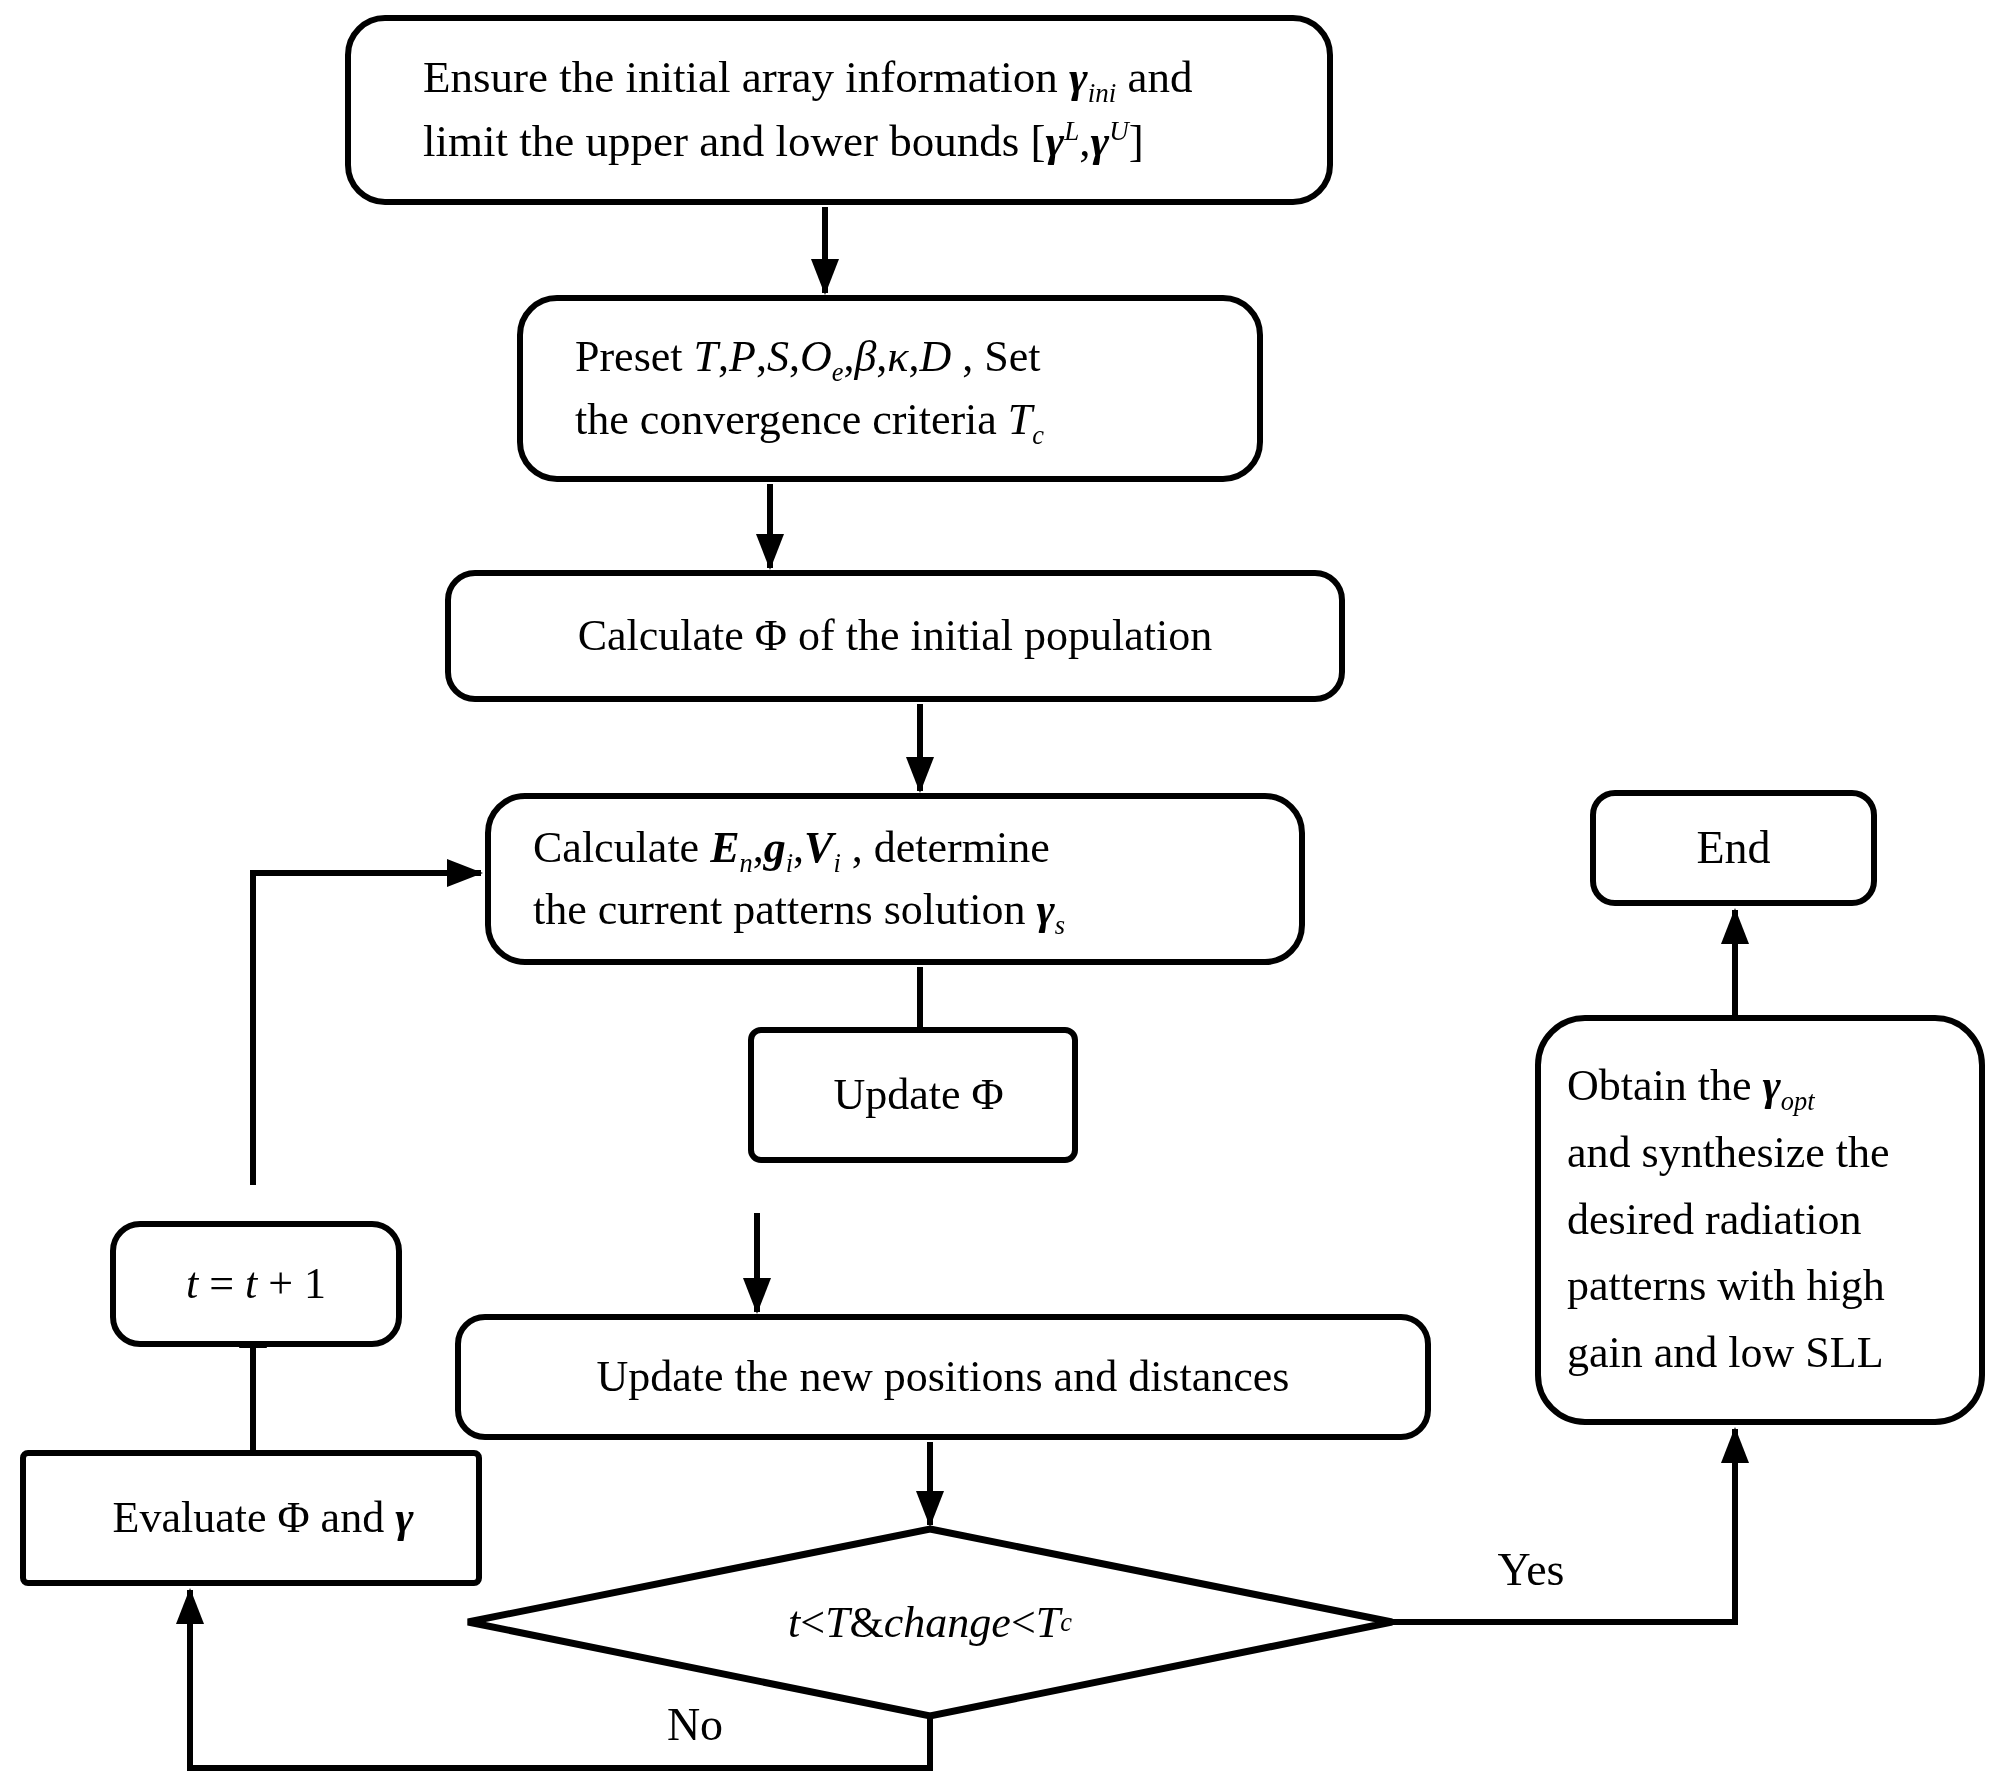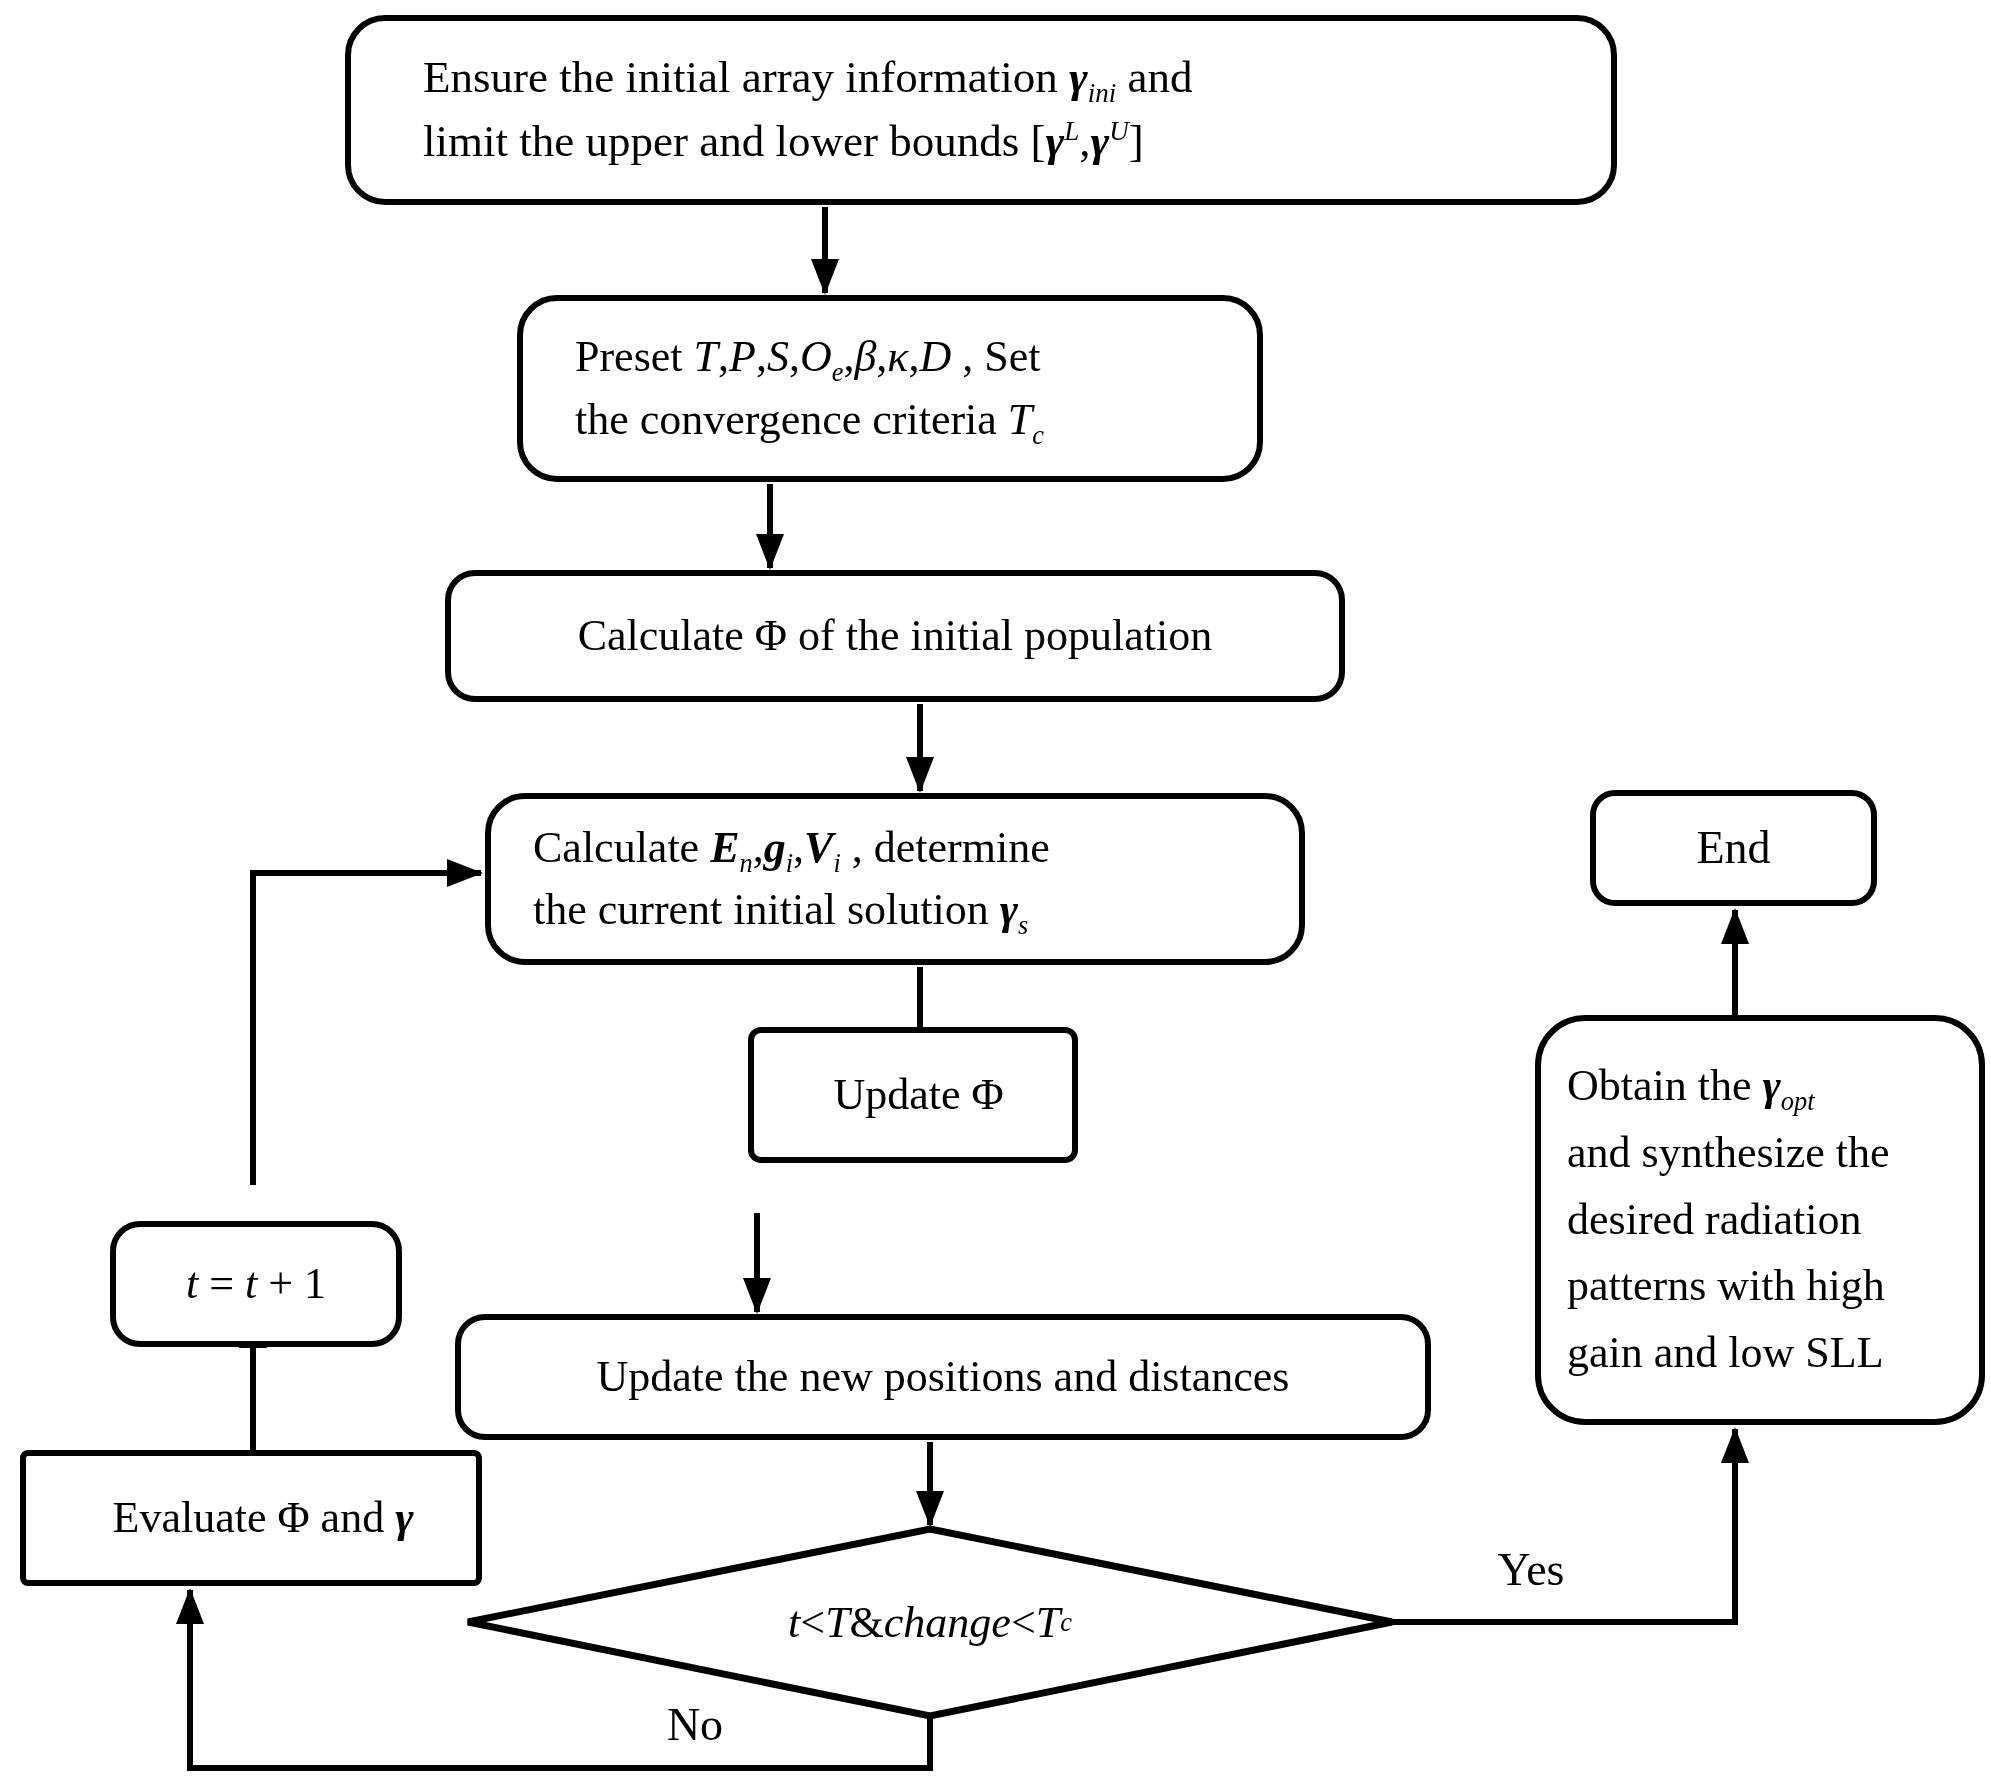--- a/index.html
+++ b/index.html
@@ -25,21 +25,21 @@
     white-space:nowrap;
   }
   .node .nline{display:block;}
   .center{align-items:center;text-align:center;}
   .left{align-items:flex-start;text-align:left;}
   .i{font-style:italic;}
   .bi{font-style:italic;font-weight:bold;}
   .sub{font-size:60%;vertical-align:sub;line-height:0;}
   .sup{font-size:60%;vertical-align:super;line-height:0;}
 
-  #node-ensure    {left:345px;top:15px;  width:1272px;height:190px;border-radius:40px;padding-left:72px;font-size:45px;}
+  #node-ensure    {left:345px;top:15px;  width:988px;height:190px;border-radius:40px;padding-left:72px;font-size:45px;}
   #node-preset    {left:517px;top:295px; width:746px; height:187px;border-radius:40px;padding-left:52px;}
   #node-calc-phi  {left:445px;top:570px; width:900px; height:132px;border-radius:30px;}
   #node-calc-env  {left:485px;top:793px; width:820px; height:172px;border-radius:40px;padding-left:42px;}
   #node-update-phi{left:748px;top:1027px;width:330px; height:136px;border-radius:13px;padding-left:11px;}
   #node-update-pos{left:455px;top:1314px;width:976px; height:126px;border-radius:30px;}
   #node-evaluate  {left:20px; top:1450px;width:462px; height:136px;border-radius:8px;padding-left:24px;}
   #node-increment {left:110px;top:1221px;width:292px; height:126px;border-radius:30px;}
   #node-end       {left:1590px;top:790px;width:287px; height:116px;border-radius:25px;font-size:46px;}
   #node-obtain    {left:1523px;top:1015px;width:450px;height:410px;border-radius:50px;padding-left:26px;line-height:1.52;margin-left:12px;}
 
@@ -97,21 +97,21 @@
     <div class="nline"><span>Preset </span><span class="i">T</span><span>,</span><span class="i">P</span><span>,</span><span class="i">S</span><span>,</span><span class="i">O</span><span class="i sub">e</span><span>,</span><span class="i">β</span><span>,</span><span class="i">κ</span><span>,</span><span class="i">D</span><span> , Set</span></div>
     <div class="nline"><span>the convergence criteria </span><span class="i">T</span><span class="i sub">c</span></div>
   </div>
 
   <div class="node center" id="node-calc-phi">
     <div class="nline"><span>Calculate Φ of the initial population</span></div>
   </div>
 
   <div class="node left" id="node-calc-env">
     <div class="nline"><span>Calculate </span><span class="bi">E</span><span class="i sub">n</span><span>,</span><span class="bi">g</span><span class="i sub">i</span><span>,</span><span class="bi">V</span><span class="i sub">i</span><span> , determine</span></div>
-    <div class="nline"><span>the current initial solution </span><span class="bi">γ</span><span class="i sub">s</span></div>
+    <div class="nline"><span>the current patterns solution </span><span class="bi">γ</span><span class="i sub">s</span></div>
   </div>
 
   <div class="node center" id="node-update-phi">
     <div class="nline"><span>Update Φ</span></div>
   </div>
 
   <div class="node center" id="node-update-pos">
     <div class="nline"><span>Update the new positions and distances</span></div>
   </div>
 

